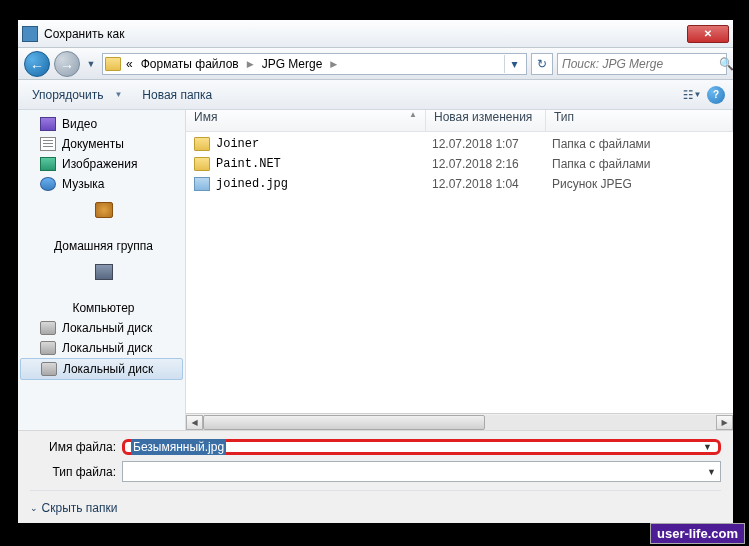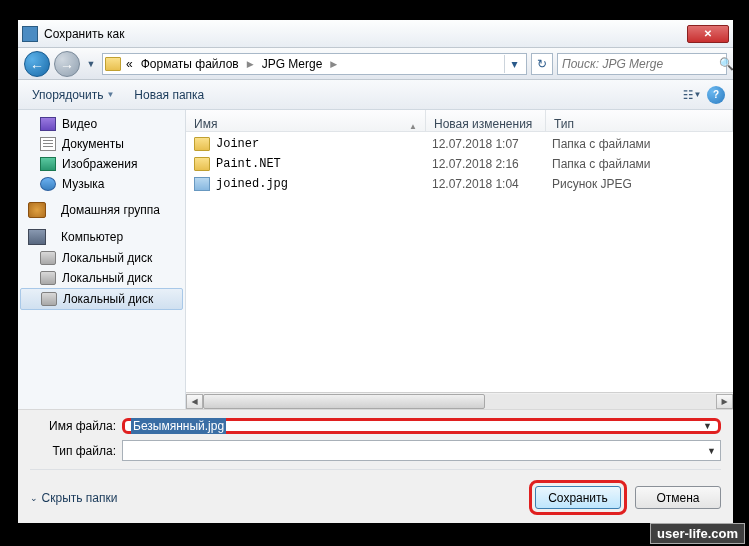--- a/index.html
+++ b/index.html
@@ -19,45 +19,45 @@
 .addrbar { flex: 1; height: 22px; background: #fff; border: 1px solid #a8b8c8; display: flex; align-items: center; padding: 0 2px; gap: 2px; }
 .addr-icon { width: 16px; height: 14px; background: linear-gradient(#fae08a, #e8c050); border: 1px solid #c0a030; border-radius: 1px; }
 .addr-seg { padding: 0 3px; color: #000; }
 .addr-sep { color: #888; font-size: 9px; padding: 0 3px; }
 .addr-refresh { width: 20px; height: 18px; margin-left: auto; display: flex; align-items: center; justify-content: center; color: #2a5a8a; border-left: 1px solid #ccd4dc; }
 .searchbar { width: 170px; height: 22px; background: #fff; border: 1px solid #a8b8c8; display: flex; align-items: center; padding: 0 4px; }
 .searchbar input { border: none; outline: none; flex: 1; font-style: italic; color: #888; }
 .search-icon { color: #4a7aaa; }
 
 .toolbar { height: 30px; background: linear-gradient(#f8fafc, #e8ecf2); border-bottom: 1px solid #d0d8e0; display: flex; align-items: center; padding: 0 8px; gap: 8px; }
-.tool-item { padding: 3px 6px; color: #1a3a5a; display: flex; align-items: center; gap: 3px; }
+.tool-item { padding: 3px 6px; color: #1a3a5a; display: flex; align-items: center; gap: 11px; }
 .tool-item .drop { font-size: 8px; color: #5a7a9a; }
 .tool-right { margin-left: auto; display: flex; gap: 6px; align-items: center; }
 .view-icon { width: 18px; height: 18px; display: flex; align-items: center; justify-content: center; color: #3a5a7a; }
 .help-icon { width: 18px; height: 18px; border-radius: 50%; background: radial-gradient(circle at 30% 30%, #6ab8f0, #2a7ac0); color: #fff; display: flex; align-items: center; justify-content: center; font-size: 10px; font-weight: bold; }
 
 .body { flex: 1; display: flex; min-height: 0; background: #fff; }
 .sidebar { width: 168px; border-right: 1px solid #d8dee4; background: #f4f7fa; overflow: hidden; padding: 4px 0; }
 .side-item { padding: 3px 6px 3px 22px; display: flex; align-items: center; gap: 6px; color: #000; position: relative; }
 .side-item.sel { background: linear-gradient(#e8f0f8, #d0e0f0); border: 1px solid #a8c8e8; border-radius: 2px; margin: 0 2px; padding-left: 20px; }
 .side-item .si { width: 16px; height: 14px; flex-shrink: 0; }
 .si-video { background: linear-gradient(#9a7ae0, #6a4ac0); border: 1px solid #4a3a90; }
 .si-doc { background: #fff; border: 1px solid #888; position: relative; }
 .si-doc::before { content: ""; position: absolute; top: 2px; left: 2px; right: 2px; height: 1px; background: #888; box-shadow: 0 3px 0 #888, 0 6px 0 #888; }
 .si-img { background: linear-gradient(#5ac8a0, #2a9870); border: 1px solid #1a7850; }
 .si-mus { background: linear-gradient(#6ab0f0, #3a80c0); border: 1px solid #2a60a0; border-radius: 50%; }
 .si-home { background: radial-gradient(circle, #e0a040, #b07020); border: 1px solid #8a5010; border-radius: 2px; }
 .si-comp { background: linear-gradient(#8898b0, #586880); border: 1px solid #404858; }
 .si-disk { background: linear-gradient(#d8d8d8, #a8a8a8); border: 1px solid #808080; border-radius: 2px; }
-.side-group { padding: 8px 6px 3px 10px; display: flex; align-items: center; gap: 15px; }
+.side-group { padding: 8px 6px 3px 10px; display: flex; align-items: center; gap: 21px; flex-direction: column; }
 .side-group .sg-icon { width: 18px; height: 16px; }
 
 .main { flex: 1; display: flex; flex-direction: column; min-width: 0; }
 .cols { height: 22px; border-bottom: 1px solid #e0e4e8; display: flex; align-items: center; background: linear-gradient(#fdfdfe, #f2f4f6); }
-.col { padding: 0 8px; color: #3a4a5a; border-right: 1px solid #e0e4e8; height: 100%; display: flex; align-items: flex-end; }
+.col { padding: 0 8px; color: #3a4a5a; border-right: 1px solid #e0e4e8; height: 100%; display: flex; align-items: flex-start; }
 .col.name { width: 240px; }
 .col.date { width: 120px; }
 .col.type { flex: 1; }
 .col .sort { margin-left: auto; font-size: 8px; color: #888; }
 
 .filelist { flex: 1; overflow: hidden; padding: 2px 0; }
 .row { display: flex; align-items: center; height: 20px; padding: 0 8px; }
 .row .fi { width: 16px; height: 14px; margin-right: 6px; flex-shrink: 0; }
 .fi-folder { background: linear-gradient(#fae08a, #e8c050); border: 1px solid #c0a030; border-radius: 1px; }
 .fi-img { background: linear-gradient(#b8d8f0, #88b8e0); border: 1px solid #6898c0; }
@@ -78,21 +78,21 @@
 .combo .sel-text { background: #3a6ea5; color: #fff; padding: 1px 2px; }
 .combo .drop-arrow { margin-left: auto; font-size: 9px; color: #333; }
 .btn-row { display: flex; justify-content: space-between; align-items: center; padding-top: 10px; border-top: 1px solid #dde0e4; margin-top: 8px; }
 .hide-folders { display: flex; align-items: center; gap: 4px; color: #1a3a5a; }
 .hide-folders .chev { font-size: 9px; }
 .btns { display: flex; gap: 8px; align-items: center; }
 .btn { width: 86px; height: 23px; background: linear-gradient(#f8f8f8, #e4e4e4); border: 1px solid #8a9098; border-radius: 3px; display: flex; align-items: center; justify-content: center; }
 .btn.primary { background: linear-gradient(#eaf6fd, #bee6fd); border: 1px solid #3c7fb1; }
 .btn-hl { border: 3px solid #e02020; border-radius: 8px; padding: 3px; }
 
-.watermark { position: absolute; bottom: 2px; right: 4px; background: #404040; color: #fff; padding: 2px 6px; font-size: 13px; font-weight: bold; border: 1px solid #aaa; }
+.watermark { position: absolute; bottom: 2px; right: 4px; background: #4c1d95; color: #fff; padding: 2px 6px; font-size: 13px; font-weight: bold; border: 1px solid #aaa; }
 </style>
 </head>
 <body>
 
 <div class="outer">
 <div class="dialog">
 
   <div class="titlebar">
     <div class="icon"></div>
     <div class="title">Сохранить как</div>
@@ -224,25 +224,19 @@
       <div class="field-label">Тип файла:</div>
       <div class="combo">
         <span class="drop-arrow">▼</span>
       </div>
     </div>
     <div class="btn-row">
       <div class="hide-folders">
         <span class="chev">⌄</span>
         <span>Скрыть папки</span>
       </div>
-      <div class="btns">
-        <div class="btn-hl">
-          <div class="btn primary">Сохранить</div>
-        </div>
-        <div class="btn">Отмена</div>
-      </div>
     </div>
   </div>
 
 </div>
 </div>
 
 <div class="watermark">user-life.com</div>
 
 </body></html>

